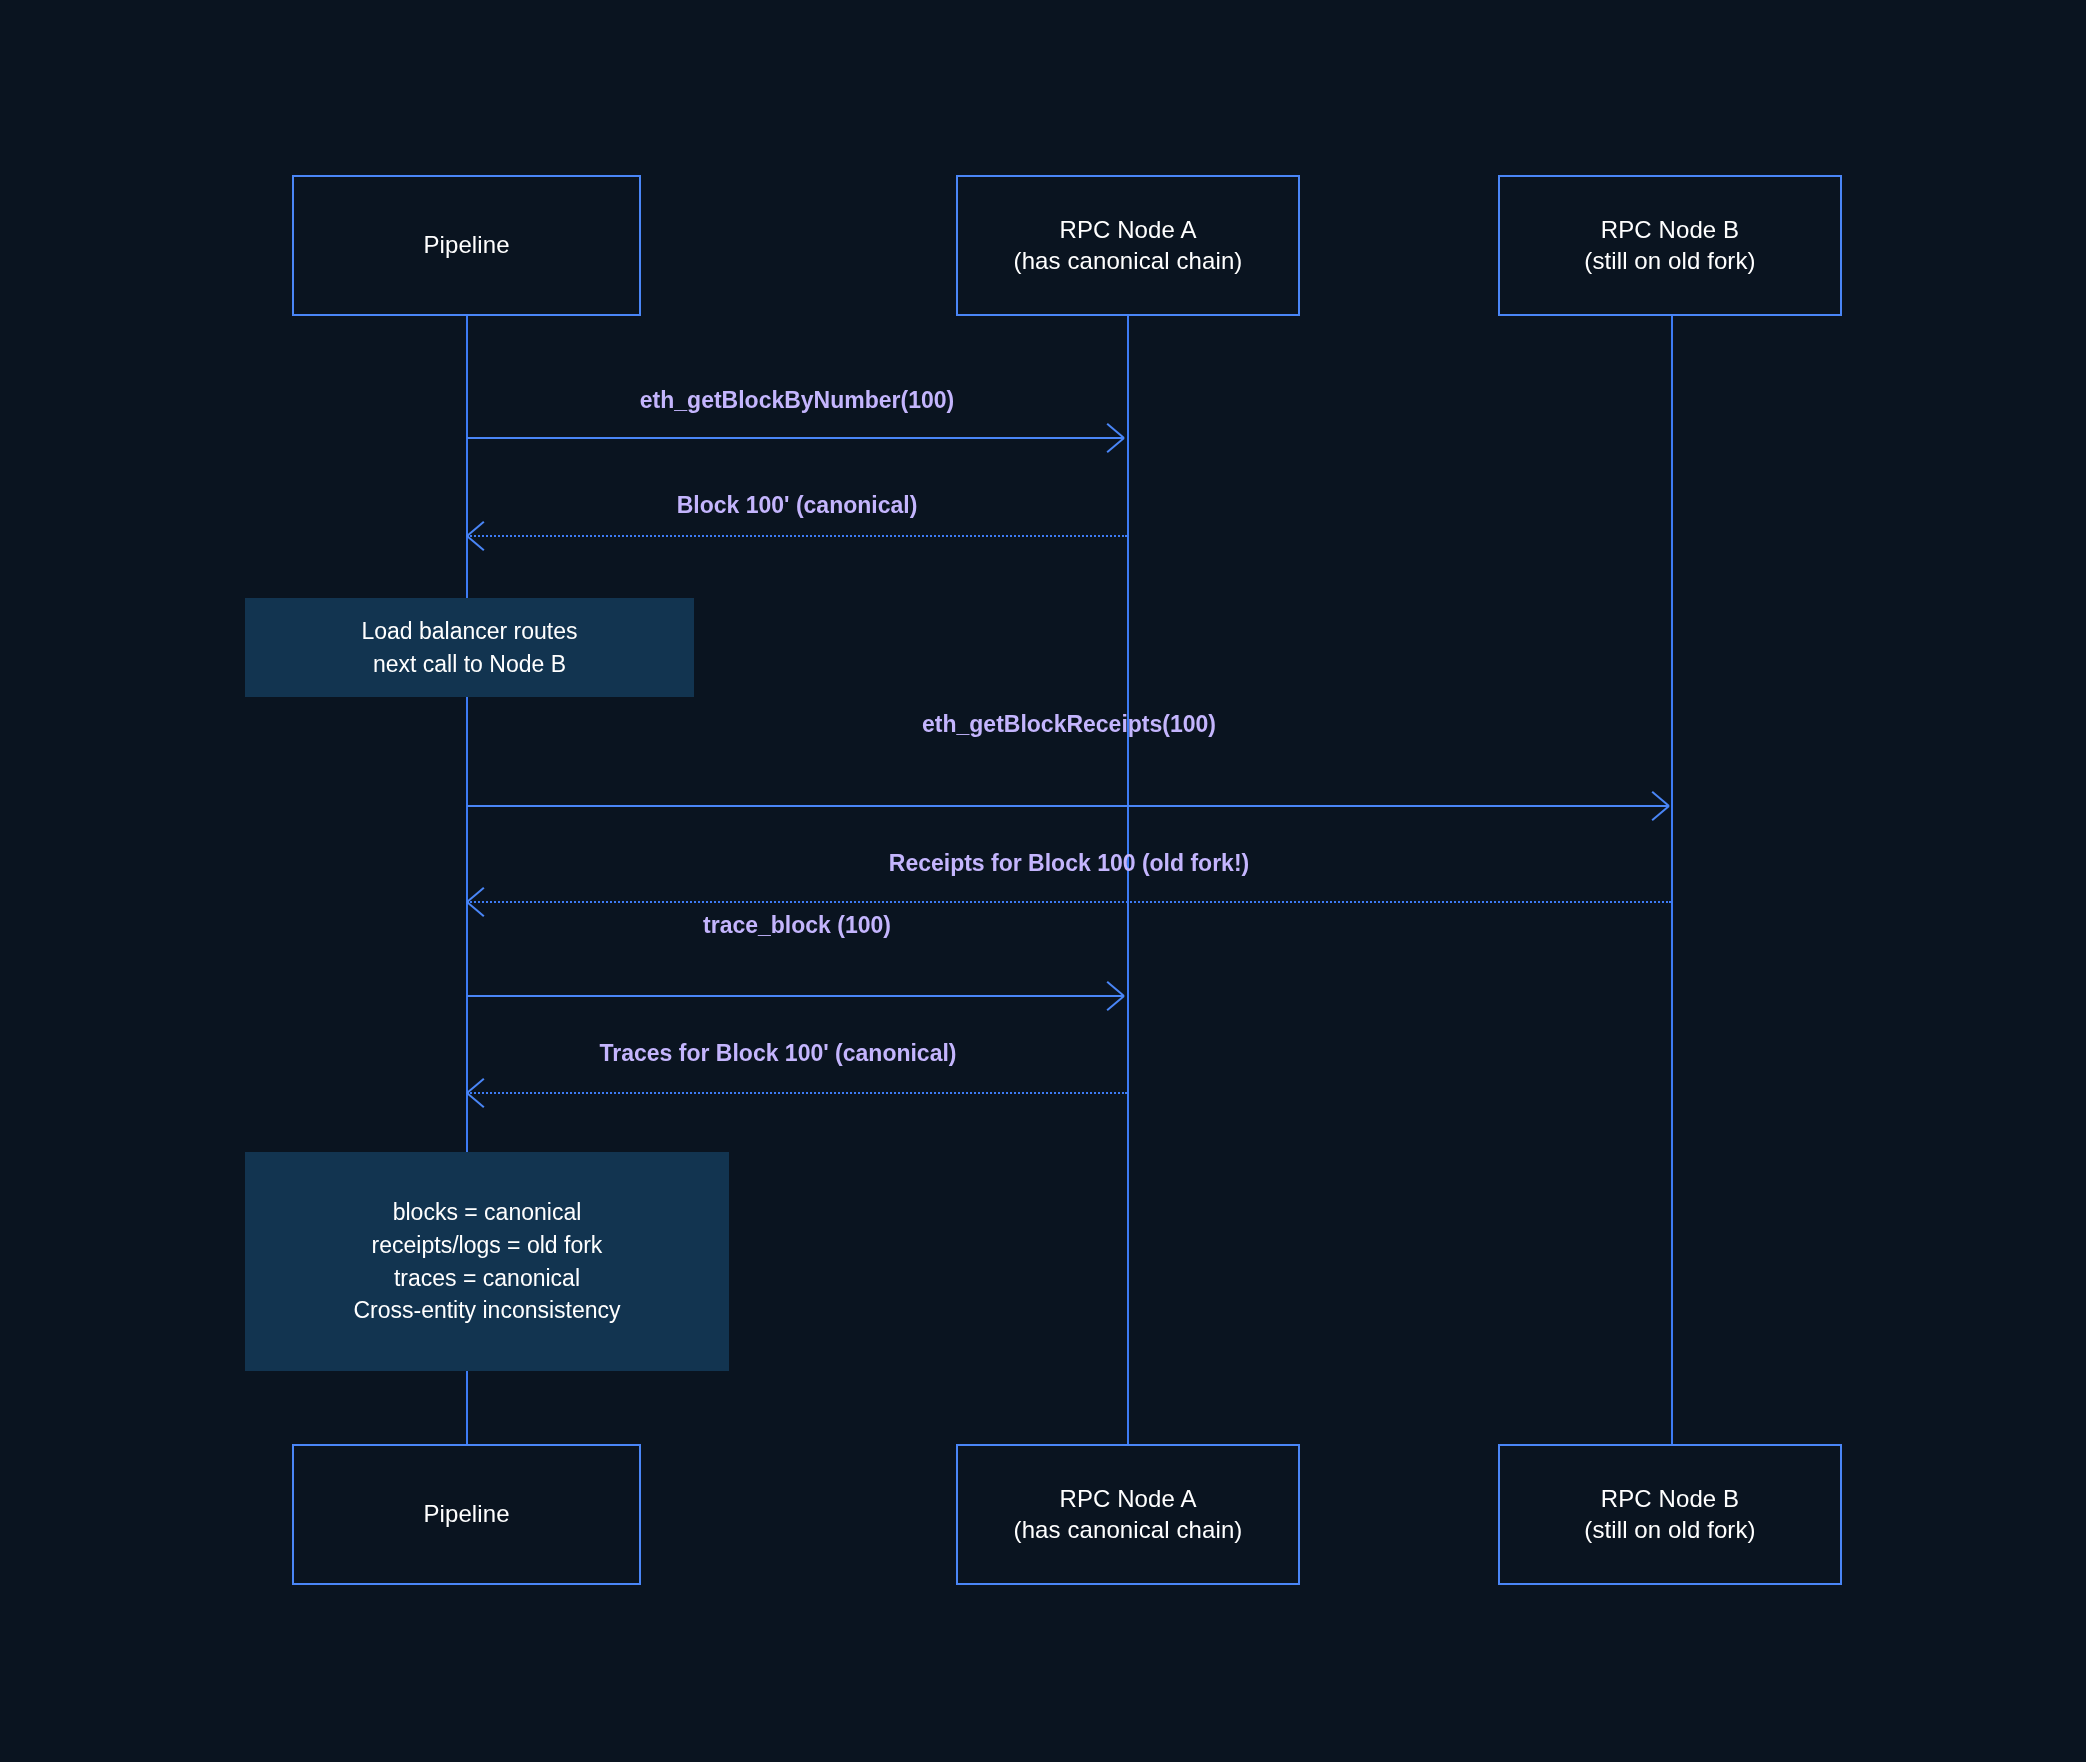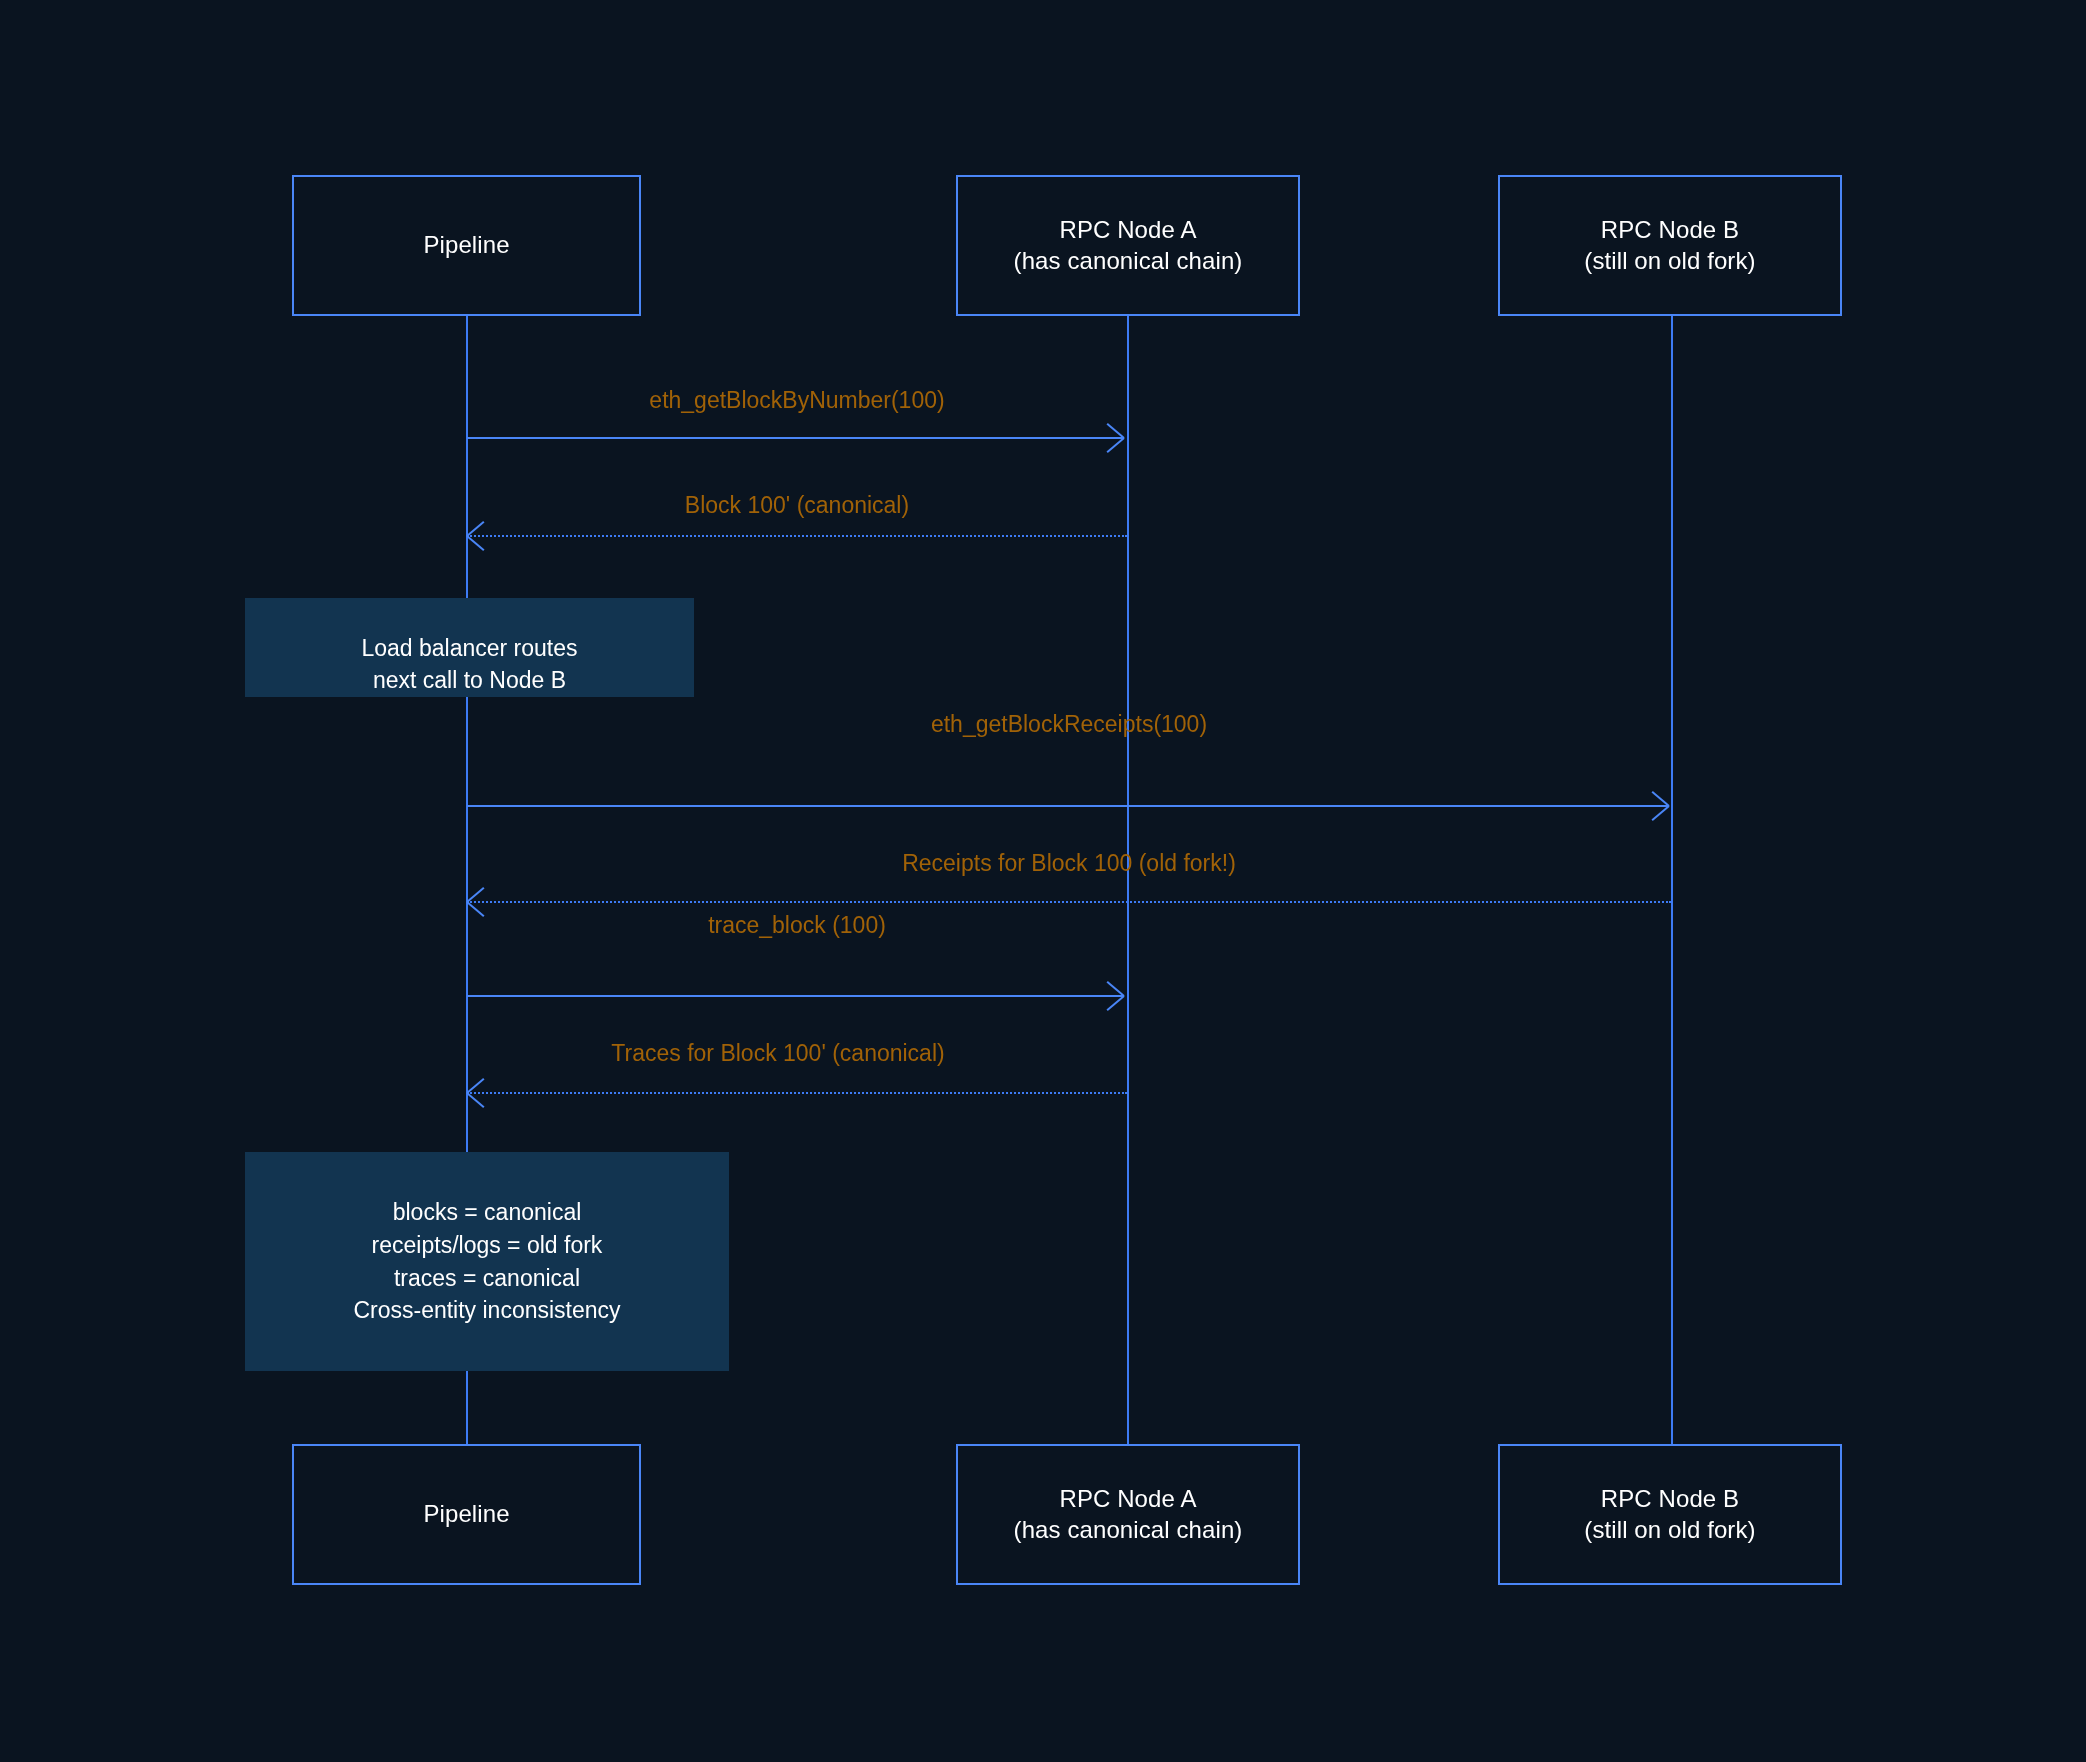--- a/index.html
+++ b/index.html
@@ -89,25 +89,26 @@
     height: 0;
     border-top: 2.6px solid #4a86f7;
   }
   .arrowhead.right i.a { transform-origin: right center; right: 0; top: 0; transform: rotate(-40deg); }
   .arrowhead.right i.b { transform-origin: right center; right: 0; top: 0; transform: rotate(40deg); }
   .arrowhead.left  i.a { transform-origin: left center;  left: 0;  top: 0; transform: rotate(40deg); }
   .arrowhead.left  i.b { transform-origin: left center;  left: 0;  top: 0; transform: rotate(-40deg); }
 
   .msg-label {
     position: absolute;
-    color: #a16207;
+    color: #c4b5fd;
     font-size: 23px;
     white-space: nowrap;
     transform: translateX(-50%);
     z-index: 4;
+    font-weight: bold;
   }
 </style>
 </head>
 <body>
 
 <div id="canvas">
 
   <div class="lifeline" style="left:466px; top:316px; height:1128px;"></div>
   <div class="lifeline" style="left:1127px; top:316px; height:1128px;"></div>
   <div class="lifeline" style="left:1671px; top:316px; height:1128px;"></div>
@@ -137,21 +138,21 @@
 
   <div class="msg-label" style="left:797px; top:492px;">Block 100' (canonical)</div>
   <div class="msg dotted" style="left:467px; top:535px; width:660px;">
     <div class="line" style="width:660px;"></div>
     <div class="arrowhead left" style="left:0px;">
       <i class="a"></i>
         <i class="b"></i>
     </div>
   </div>
 
-  <div class="note" style="left:245px; top:598px; width:449px; height:99px;align-items:flex-end;">
+  <div class="note" style="left:245px; top:598px; width:449px; height:99px;">
     <span class="nlabel">Load balancer routes
 next call to Node B</span>
   </div>
 
   <div class="msg-label" style="left:1069px; top:711px;text-align:right;">eth_getBlockReceipts(100)</div>
   <div class="msg" style="left:467px; top:805px; width:1202px;">
     <div class="line" style="width:1202px;"></div>
     <div class="arrowhead right" style="left:1202px;">
       <i class="a"></i>
         <i class="b"></i>

